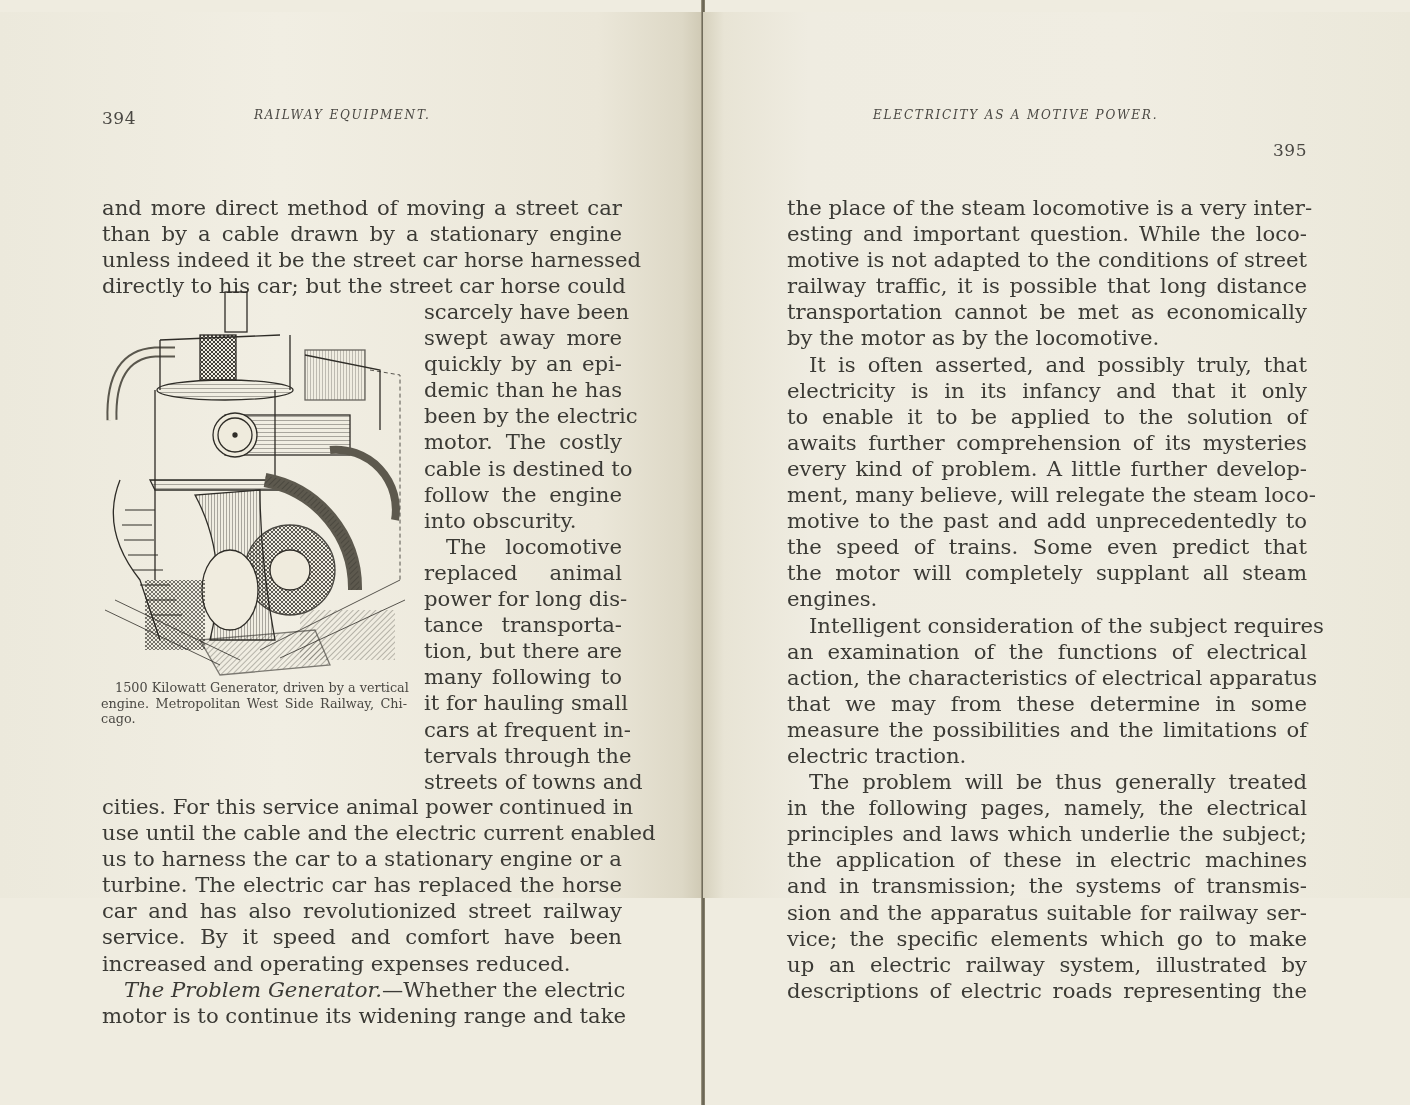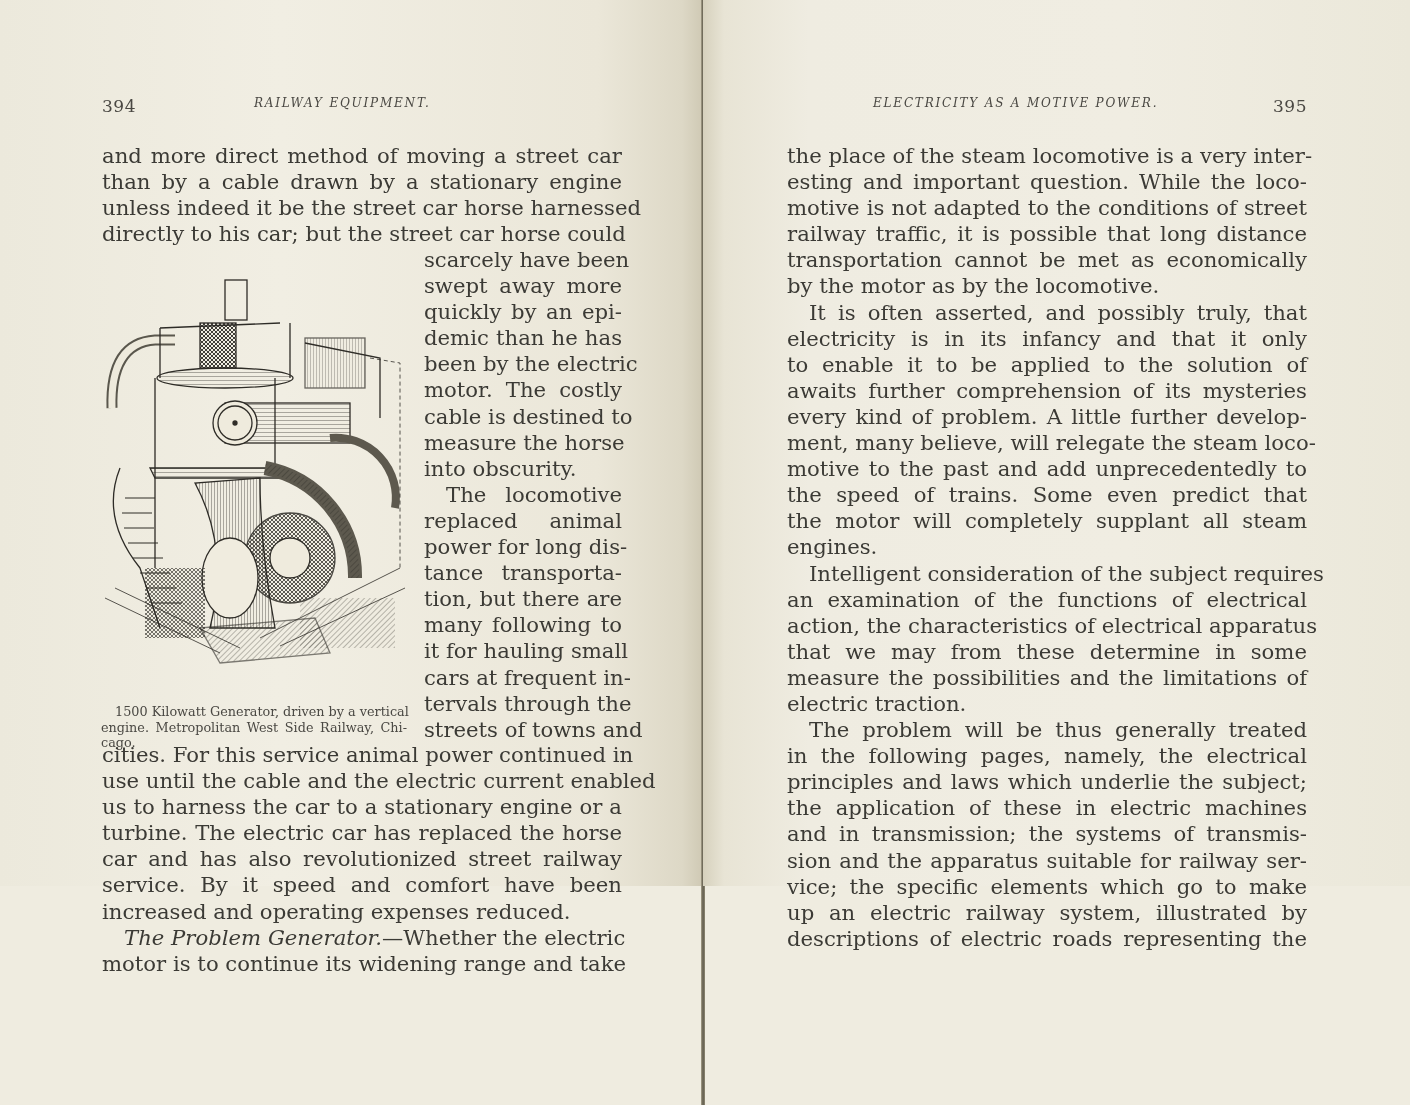--- a/index.html
+++ b/index.html
@@ -8,21 +8,21 @@
     background:#ece8da;
     font-family:"DejaVu Serif", "Liberation Serif", serif;
     color:#3b3a35;
     position:relative;
   }
   .spread {
     position:absolute; left:0; top:0; width:1410px; height:1105px;
     background:#efece0;
   }
   .page {
-    position:absolute; top:0; height:886px;
+    position:absolute; top:12px; height:886px;
   }
   .page.left {
     left:0; width:703px;
     background:linear-gradient(to right, #ece9dc 0%, #f1eee3 40%, #ebe7d9 85%, #ddd8c6 97%, #cfc9b4 100%);
   }
   .page.right {
     left:703px; width:707px;
     background:linear-gradient(to right, #d6d1bd 0%, #e8e4d5 3%, #efece1 15%, #f0ede2 60%, #ebe8da 100%);
   }
   .gutter {
@@ -33,20 +33,21 @@
     position:absolute; top:96px; font-size:12px; color:#4a4843;
   }
   .folio { position:absolute; top:96px; font-size:17px; color:#4a4843; letter-spacing:0.5px; }
   .rh-title { font-style:italic; letter-spacing:1.8px; }
 
   .text-block {
     position:absolute;
     font-size:21.2px;
     line-height:26.1px;
     text-align:justify;
+    margin-top:40px;
   }
   .line {
     display:block; height:26.1px; white-space:nowrap;
     text-align:justify; text-align-last:justify;
   }
   .line.last { text-align-last:left; }
   .indent { padding-left:22px; }
   .italic { font-style:italic; }
 
   .figure {
@@ -75,21 +76,21 @@
     </div>
 
     <div class="text-block" style="left:424px; top:247px; width:198px;">
       <span class="line">scarcely have been</span>
       <span class="line">swept away more</span>
       <span class="line">quickly by an epi-</span>
       <span class="line">demic than he has</span>
       <span class="line">been by the electric</span>
       <span class="line">motor. The costly</span>
       <span class="line">cable is destined to</span>
-      <span class="line">measure the horse</span>
+      <span class="line">follow the engine</span>
       <span class="line last">into obscurity.</span>
       <span class="line indent">The locomotive</span>
       <span class="line">replaced animal</span>
       <span class="line">power for long dis-</span>
       <span class="line">tance transporta-</span>
       <span class="line">tion, but there are</span>
       <span class="line">many following to</span>
       <span class="line">it for hauling small</span>
       <span class="line">cars at frequent in-</span>
       <span class="line">tervals through the</span>
@@ -147,21 +148,21 @@
           <path d="M20 200 Q0 250 40 300 L60 360"></path>
           <path d="M25 230 L55 230 M22 245 L52 245 M24 260 L54 260 M28 275 L58 275 M33 290 L63 290 M40 305 L70 305 M46 320 L76 320 M52 335 L82 335" stroke-width="1"></path>
           <rect x="45" y="300" width="60" height="70" fill="url(#cross)" opacity="0.7" stroke="none"></rect>
 
           <path d="M100 360 L215 350 L230 385 L120 395 Z" fill="url(#hatch)" opacity="0.6"></path>
           <path d="M270 90 L300 95 L300 300" stroke-dasharray="4 3" stroke-width="0.8"></path>
         </g>
       </svg>
     </div>
     <div class="caption">
-      <span class="line" style="padding-left:14px;margin-top:36px;">1500 Kilowatt Generator, driven by a vertical</span>
+      <span class="line" style="padding-left:14px;">1500 Kilowatt Generator, driven by a vertical</span>
       <span class="line">engine. Metropolitan West Side Railway, Chi-</span>
       <span class="line last">cago.</span>
     </div>
 
     <div class="text-block" style="left:102px; top:742px; width:520px;">
       <span class="line">cities. For this service animal power continued in</span>
       <span class="line">use until the cable and the electric current enabled</span>
       <span class="line">us to harness the car to a stationary engine or a</span>
       <span class="line">turbine. The electric car has replaced the horse</span>
       <span class="line">car and has also revolutionized street railway</span>
@@ -169,21 +170,21 @@
       <span class="line last">increased and operating expenses reduced.</span>
       <span class="line indent"><span class="italic">The Problem Generator.</span><span>—Whether the electric</span></span>
       <span class="line">motor is to continue its widening range and take</span>
     </div>
   </div>
 
   <div class="gutter"></div>
 
   <div class="page right">
     <div class="running-head rh-title" style="left:170px;text-align:center;">ELECTRICITY AS A MOTIVE POWER.</div>
-    <div class="folio" style="left:570px;">395</div>
+    <div class="folio" style="left:570px;margin-top:32px;">395</div>
 
     <div class="text-block" style="left:84px; top:143px; width:520px;">
       <span class="line">the place of the steam locomotive is a very inter-</span>
       <span class="line">esting and important question. While the loco-</span>
       <span class="line">motive is not adapted to the conditions of street</span>
       <span class="line">railway traffic, it is possible that long distance</span>
       <span class="line">transportation cannot be met as economically</span>
       <span class="line last">by the motor as by the locomotive.</span>
       <span class="line indent">It is often asserted, and possibly truly, that</span>
       <span class="line">electricity is in its infancy and that it only</span>

